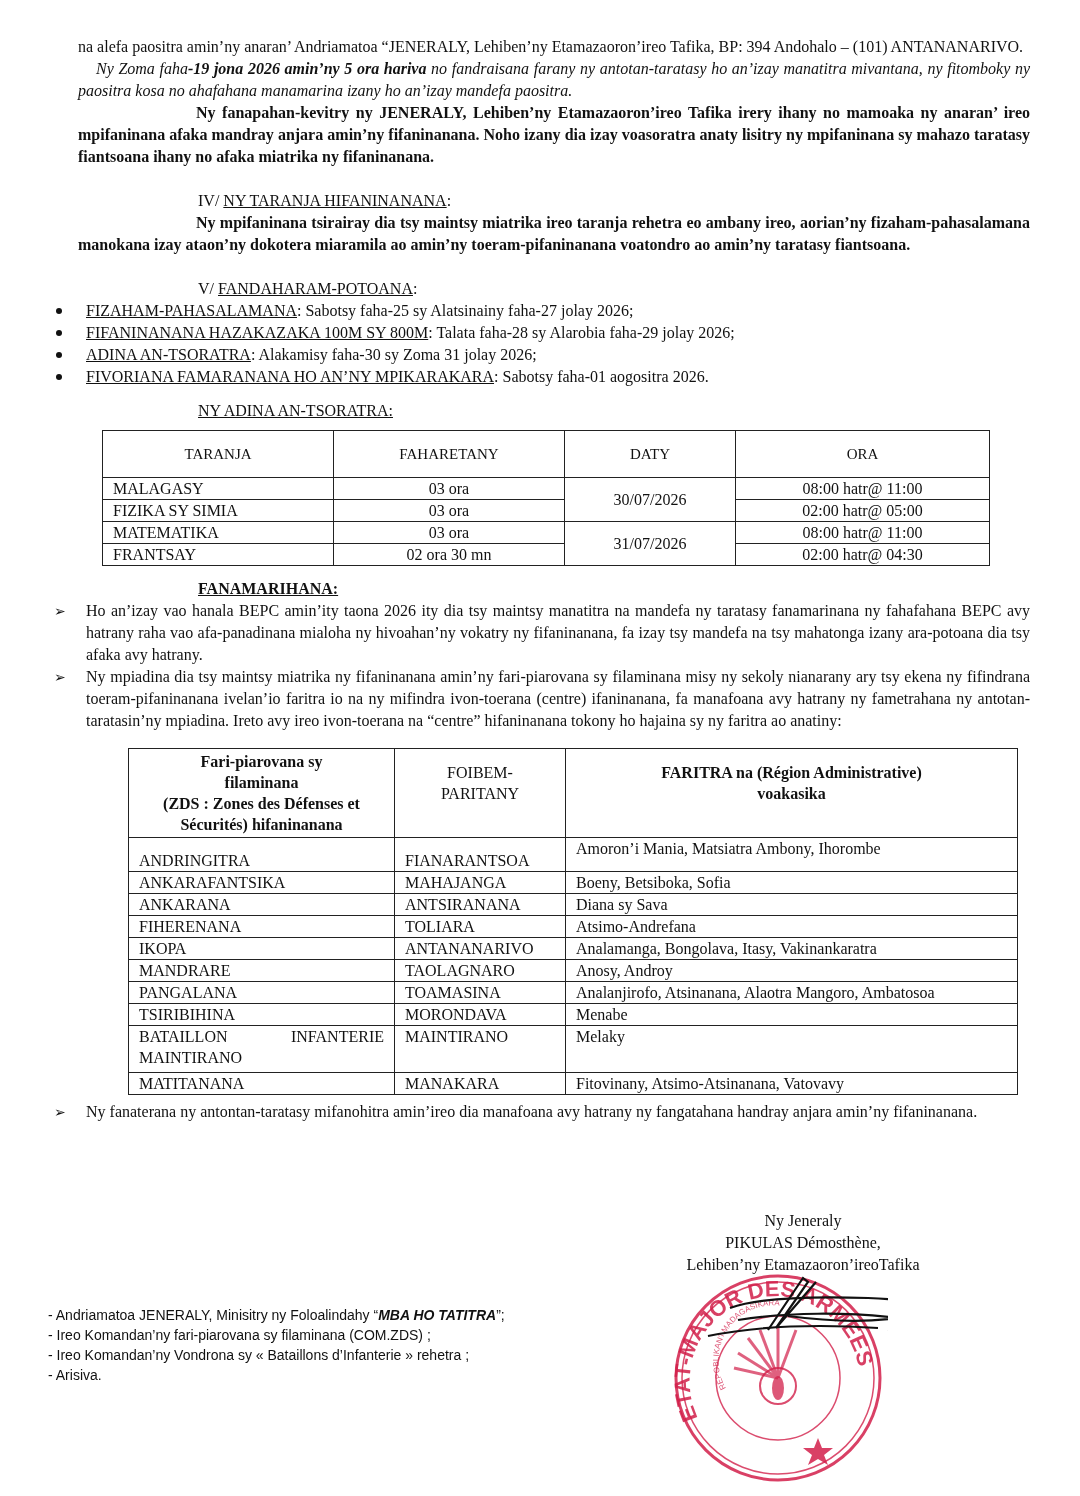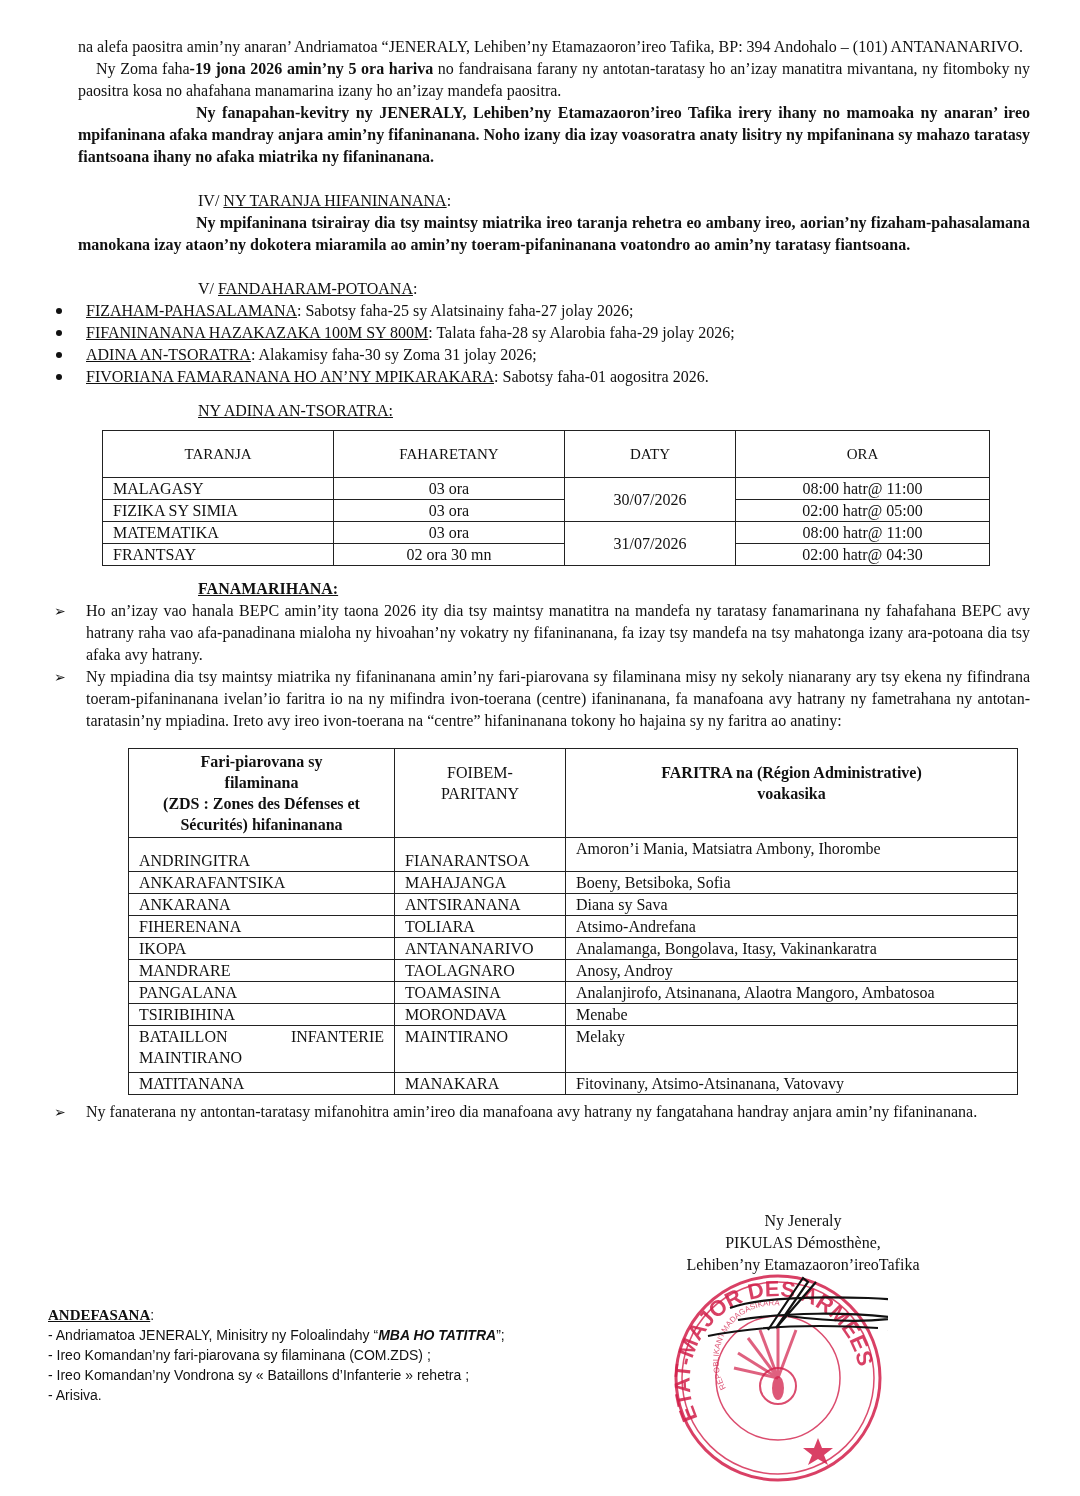--- a/index.html
+++ b/index.html
@@ -3,21 +3,21 @@
 <meta charset="utf-8">
 <style>
   html, body { margin: 0; padding: 0; background: #ffffff; }
   body {
     width: 1080px; height: 1496px; position: relative; overflow: hidden;
     font-family: "Liberation Serif", "DejaVu Serif", serif;
     color: #111; font-size: 16px; line-height: 22px;
   }
   .page { position: absolute; left: 78px; top: 36px; width: 952px; }
   p { margin: 0; text-align: justify; }
-  .indent1 { text-indent: 18px; }
+  .indent1 { text-indent: 18px; font-style: italic; }
   .indent2 { text-indent: 118px; font-weight: bold; }
   .sec-head { margin: 0; padding-left: 120px; }
   .u { text-decoration: underline; }
   b { font-weight: bold; }
   .gap { height: 22px; }
 
   ul.bullets { list-style: none; margin: 0; padding: 0; }
   ul.bullets li { position: relative; padding-left: 38px; }
   ul.bullets li .dot {
     position: absolute; left: 8px; top: 8px; width: 6px; height: 6px;
@@ -226,18 +226,17 @@
   <polygon points="150,170 154,180 165,180 156,187 160,197 150,191 140,197 144,187 135,180 146,180" fill="#d21f4a" opacity="0.85"></polygon>
   <g fill="none" stroke="#111" stroke-width="2.2">
     <path d="M 62 40 C 90 30, 140 28, 200 30 C 250 32, 270 40, 240 48 C 200 56, 150 52, 120 48"></path>
     <path d="M 100 62 L 135 10 L 140 14 L 108 60 L 148 14"></path>
     <path d="M 70 52 C 120 44, 180 44, 230 50 C 260 54, 255 64, 220 62"></path>
     <path d="M 40 68 C 90 58, 150 56, 210 60"></path>
   </g>
 </svg>
 
 <div class="distrib">
-  <div><span class="title u">ANDEFASANA</span><span>:</span></div>
   <div><span> - Andriamatoa JENERALY, Minisitry ny Foloalindahy “</span><b><i>MBA HO TATITRA</i></b><span>”;</span></div>
   <div> - Ireo Komandan’ny fari-piarovana sy filaminana  (COM.ZDS) ;</div>
   <div> - Ireo Komandan’ny Vondrona sy « Bataillons d’Infanterie » rehetra ;</div>
   <div> - Arisiva.</div>
 </div>
 
 </body></html>

